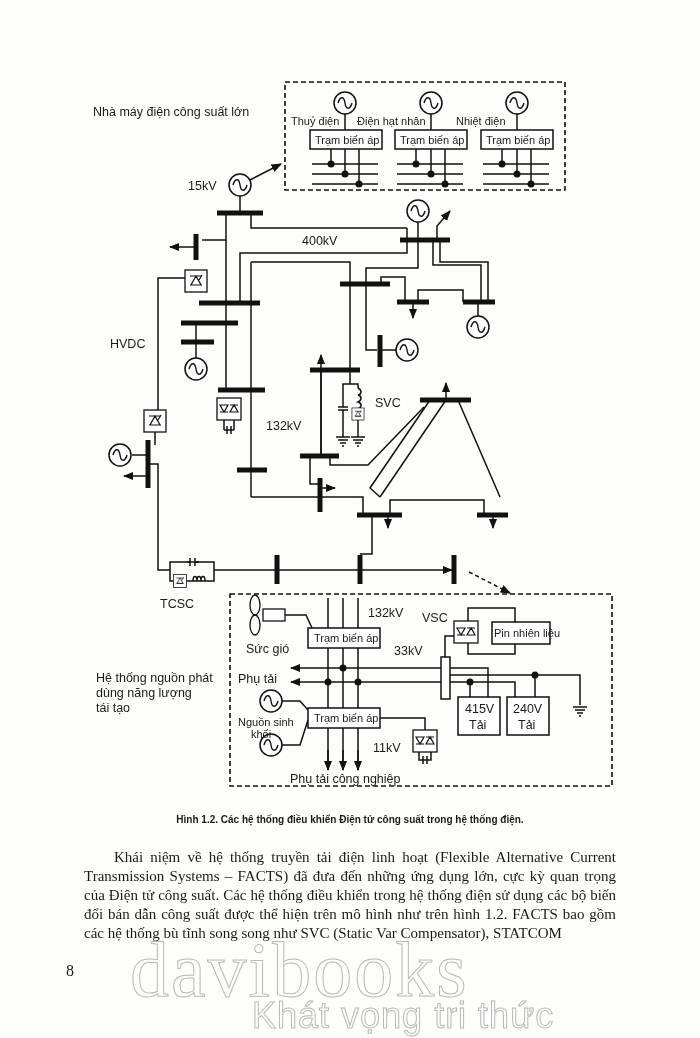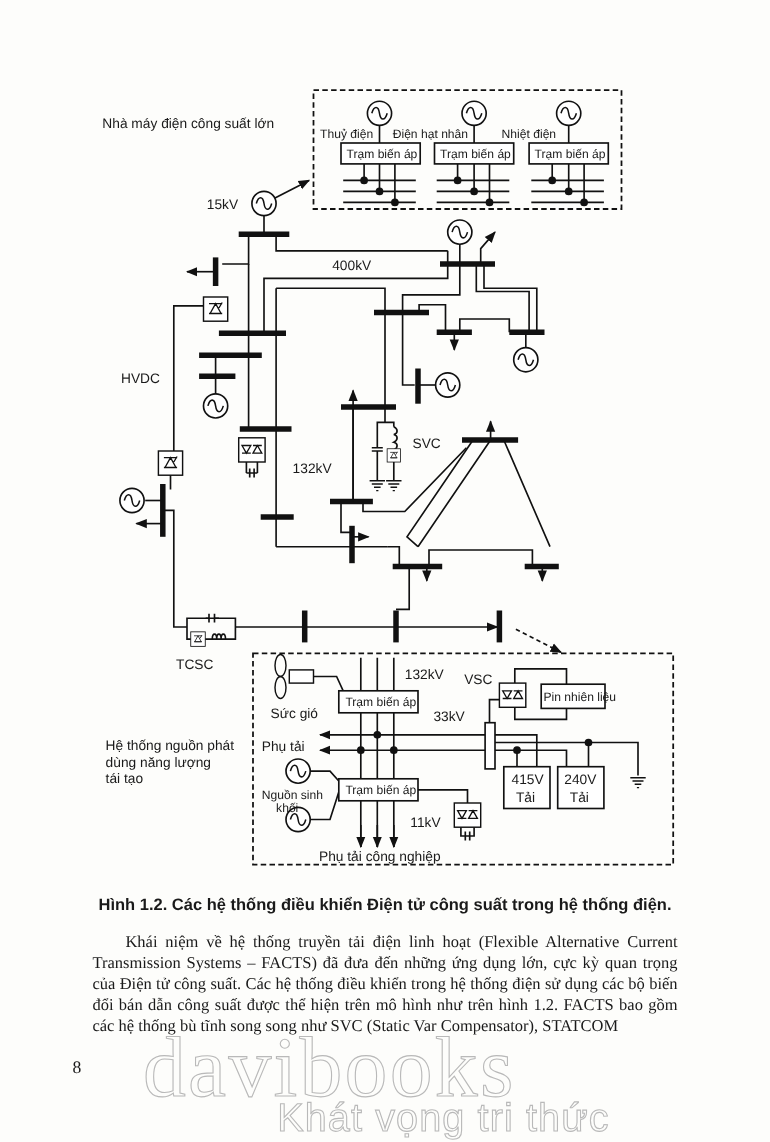--- a/index.html
+++ b/index.html
@@ -11,21 +11,21 @@
   #diagram text { font-family: "Liberation Sans", sans-serif; fill: #1a1a1a; }
   .lbl { font-size: 12.5px; }
   .lbl-sm { font-size: 11px; }
   .ln { stroke: #111; stroke-width: 1.5; fill: none; }
   .bus { stroke: #111; stroke-width: 5; }
   .dash { stroke: #111; stroke-width: 1.6; fill: none; stroke-dasharray: 5 3; }
   .box { stroke: #111; stroke-width: 1.5; fill: #fff; }
   .dot { fill: #111; }
   .caption {
     position: absolute; left: 0; width: 700px; top: 814px; text-align: center;
-    font-family: "Liberation Sans", sans-serif; font-weight: bold; font-size: 15px;
+    font-family: "Liberation Sans", sans-serif; font-weight: bold; font-size: 10px;
   }
   .para {
     position: absolute; left: 84px; width: 532px; top: 848px;
     font-family: "Liberation Serif", serif; font-size: 15px; line-height: 19px;
     text-align: justify; text-indent: 30px;
   }
   .pagenum {
     position: absolute; left: 66px; top: 962px;
     font-family: "Liberation Serif", serif; font-size: 16px;
   }

